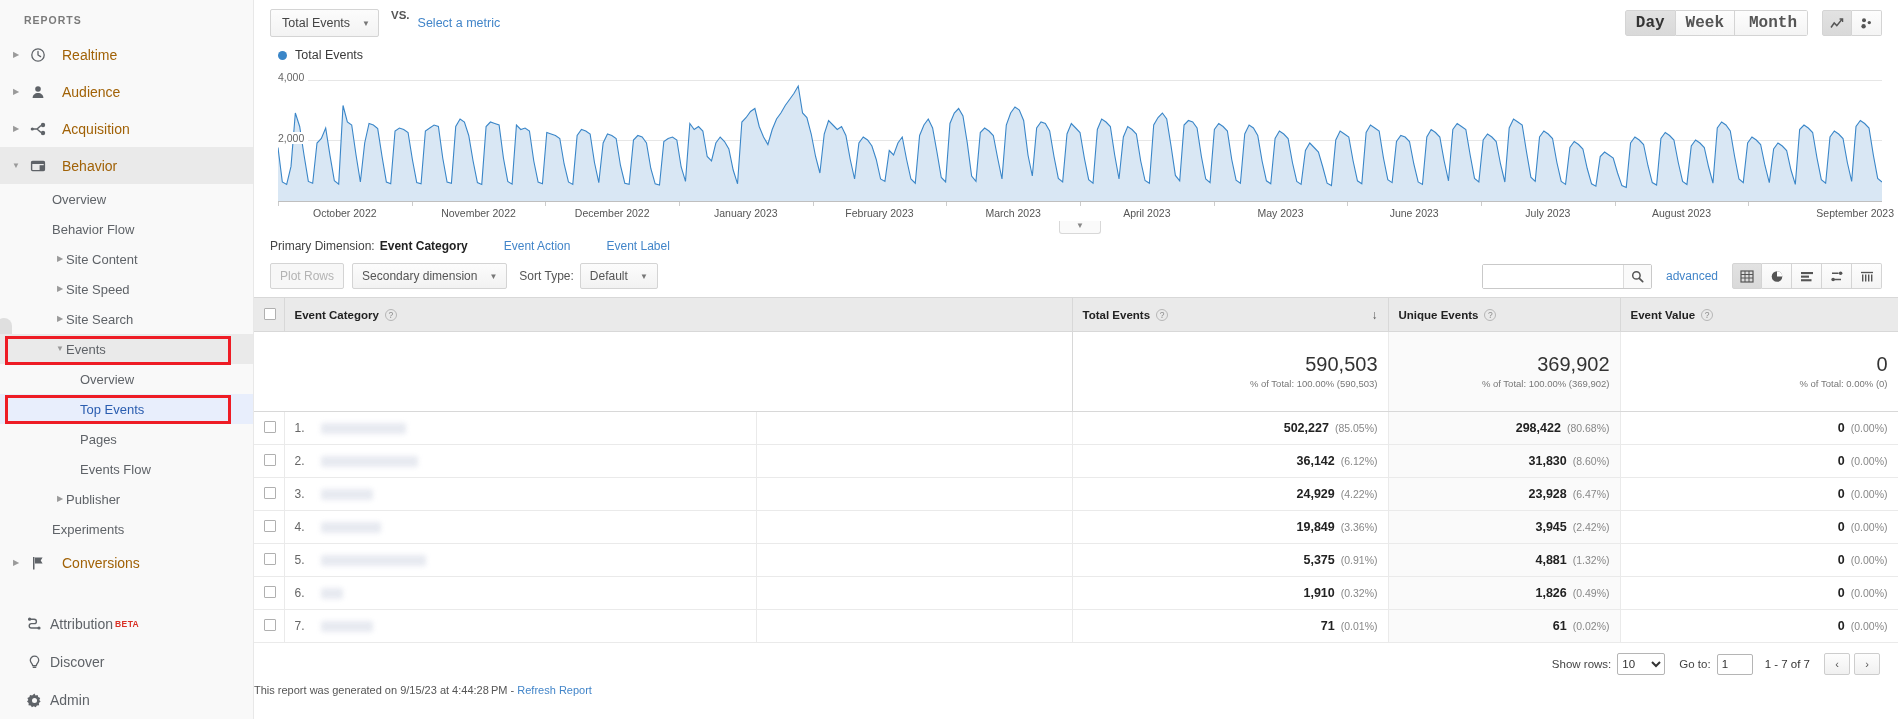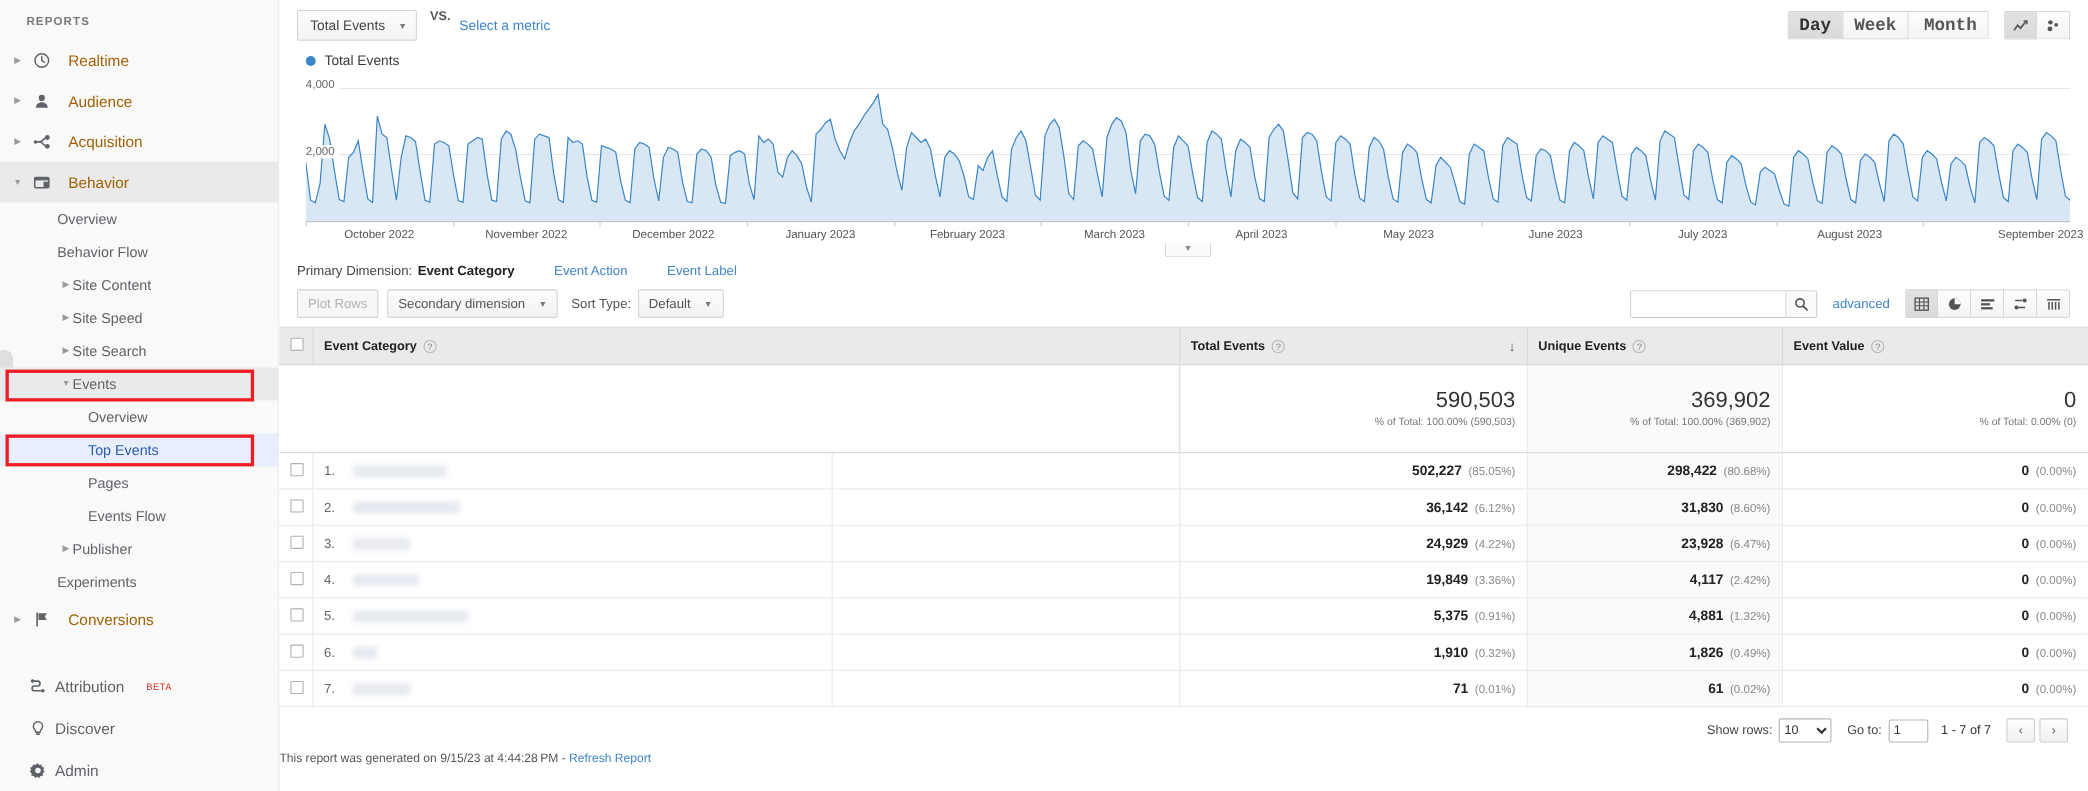--- a/index.html
+++ b/index.html
@@ -80,22 +80,22 @@
   .bottom-row {
     display: flex; align-items: center;
     height: 38px;
     padding-left: 18px;
     color: #5f6368;
     cursor: pointer;
     font-size: 14px;
   }
   .bottom-row .nav-icon { width: 32px; min-width: 32px; }
   .beta-tag {
-    color: #d93025; font-size: 8.5px; font-weight: normal;
-    vertical-align: super; margin-left: 20px; letter-spacing: .4px;
+    color: #d93025; font-size: 8.5px; font-weight: bold;
+    vertical-align: super; margin-left: 2px; letter-spacing: .4px;
   }
 
   
   .main { flex: 1; height: 558px; position: relative; background: #fff; }
 
   .metric-bar {
     display: flex; align-items: center;
     height: 46px;
     padding: 0 16px 0 16px;
     position: relative;
@@ -729,21 +729,21 @@
             <td class="cell-num"><b>24,929</b><span class="pct">(4.22%)</span></td>
             <td class="cell-num alt"><b>23,928</b><span class="pct">(6.47%)</span></td>
             <td class="cell-num"><b>0</b><span class="pct">(0.00%)</span></td>
             <td class="cell-num alt" style="border-right: none;"></td>
           </tr>
           <tr class="datarow">
             <td><span class="cb"></span></td>
             <td><span class="rank">4.</span><span class="redacted" style="width:60px"></span></td>
             <td></td>
             <td class="cell-num"><b>19,849</b><span class="pct">(3.36%)</span></td>
-            <td class="cell-num alt"><b>4,117</b><span class="pct">(2.42%)</span></td>
+            <td class="cell-num alt"><b>3,945</b><span class="pct">(2.42%)</span></td>
             <td class="cell-num"><b>0</b><span class="pct">(0.00%)</span></td>
             <td class="cell-num alt" style="border-right: none;"></td>
           </tr>
           <tr class="datarow">
             <td><span class="cb"></span></td>
             <td><span class="rank">5.</span><span class="redacted" style="width:105px"></span></td>
             <td></td>
             <td class="cell-num"><b>5,375</b><span class="pct">(0.91%)</span></td>
             <td class="cell-num alt"><b>4,881</b><span class="pct">(1.32%)</span></td>
             <td class="cell-num"><b>0</b><span class="pct">(0.00%)</span></td>

